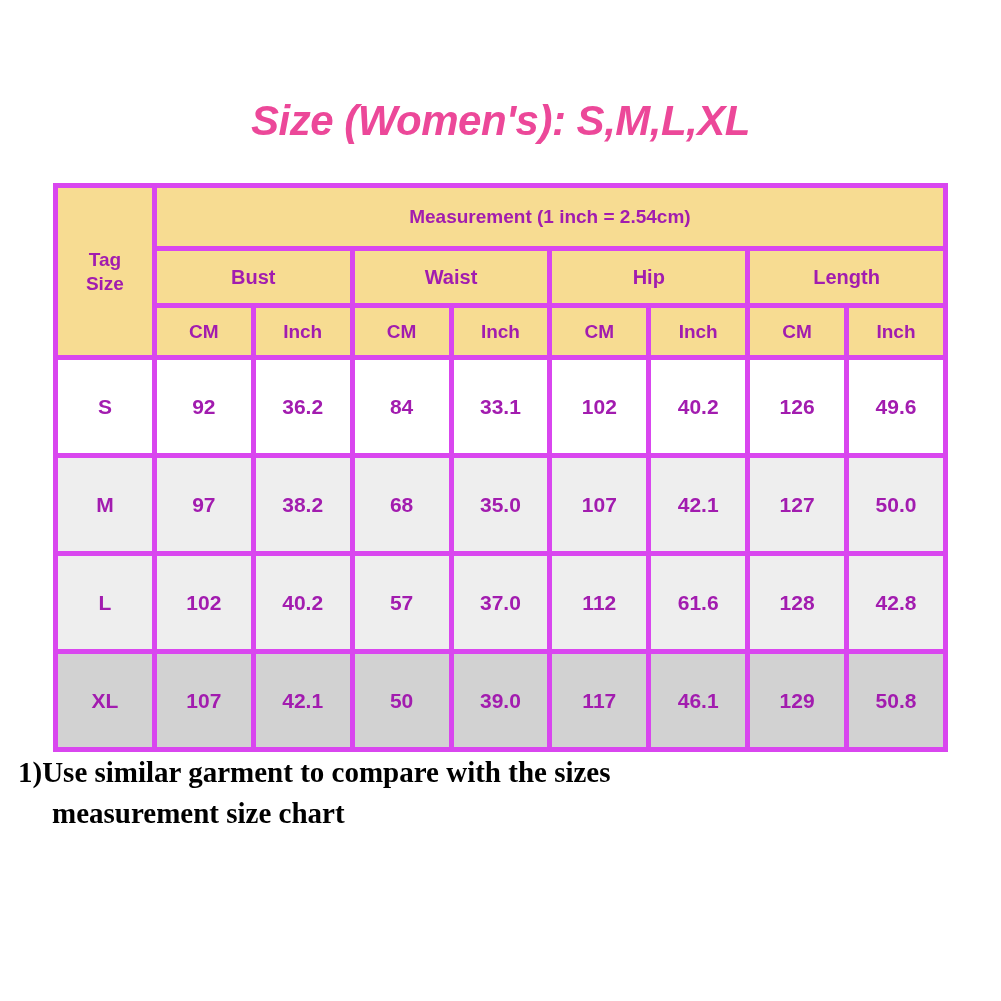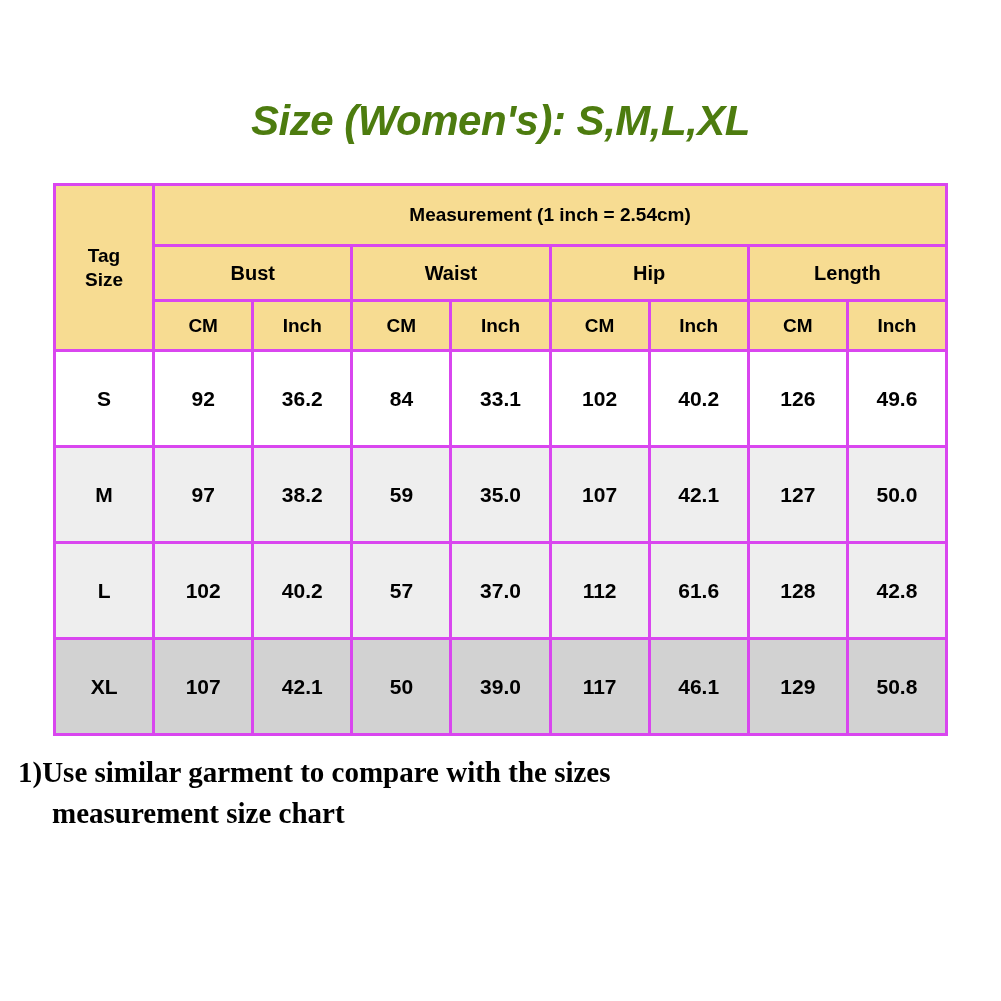--- a/index.html
+++ b/index.html
@@ -23,40 +23,40 @@
     position: absolute;
     top: 97px;
     left: 0;
     width: 1001px;
     text-align: center;
     font-family: "Liberation Sans", sans-serif;
     font-style: italic;
     font-weight: bold;
     font-size: 42px;
     letter-spacing: -0.5px;
-    color: #4d7c0f;
+    color: #ec4899;
   }
   .chart-wrap {
     position: absolute;
     top: 183px;
     left: 53px;
     width: 895px;
   }
   table.size-chart {
     border-collapse: collapse;
     width: 895px;
     table-layout: fixed;
   }
   table.size-chart td, table.size-chart th {
-    border: 3px solid #d946ef;
+    border: 5px solid #d946ef;
     text-align: center;
     vertical-align: middle;
     font-family: "Liberation Sans", sans-serif;
     font-weight: bold;
-    color: #000000;
+    color: #a21caf;
     padding: 0;
   }
   .tag-cell {
     background: #f7dc92;
     font-size: 19px;
     line-height: 1.25;
   }
   .meas-cell {
     background: #f7dc92;
     font-size: 19px;
@@ -137,21 +137,21 @@
         <td>102</td>
         <td>40.2</td>
         <td>126</td>
         <td>49.6</td>
       </tr>
 
       <tr class="data-row row-light">
         <td>M</td>
         <td>97</td>
         <td>38.2</td>
-        <td>59</td>
+        <td>68</td>
         <td>35.0</td>
         <td>107</td>
         <td>42.1</td>
         <td>127</td>
         <td>50.0</td>
       </tr>
 
       <tr class="data-row row-light">
         <td>L</td>
         <td>102</td>

